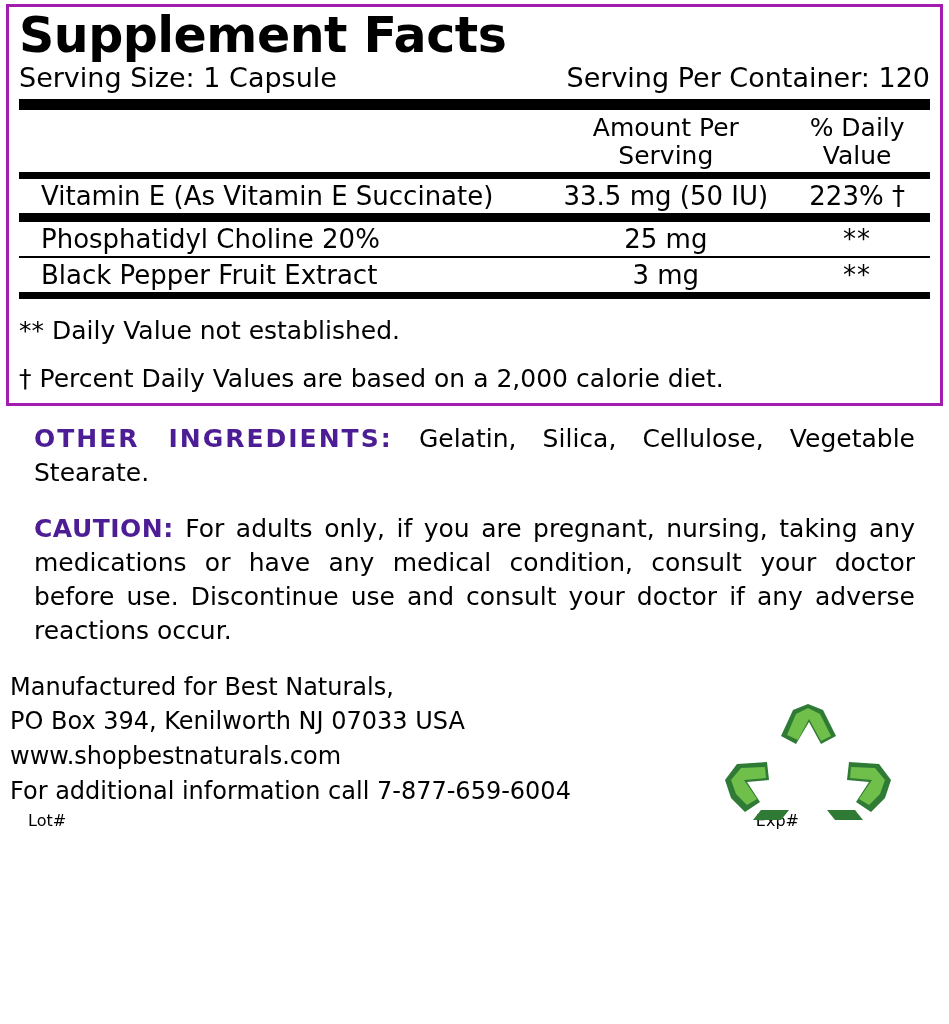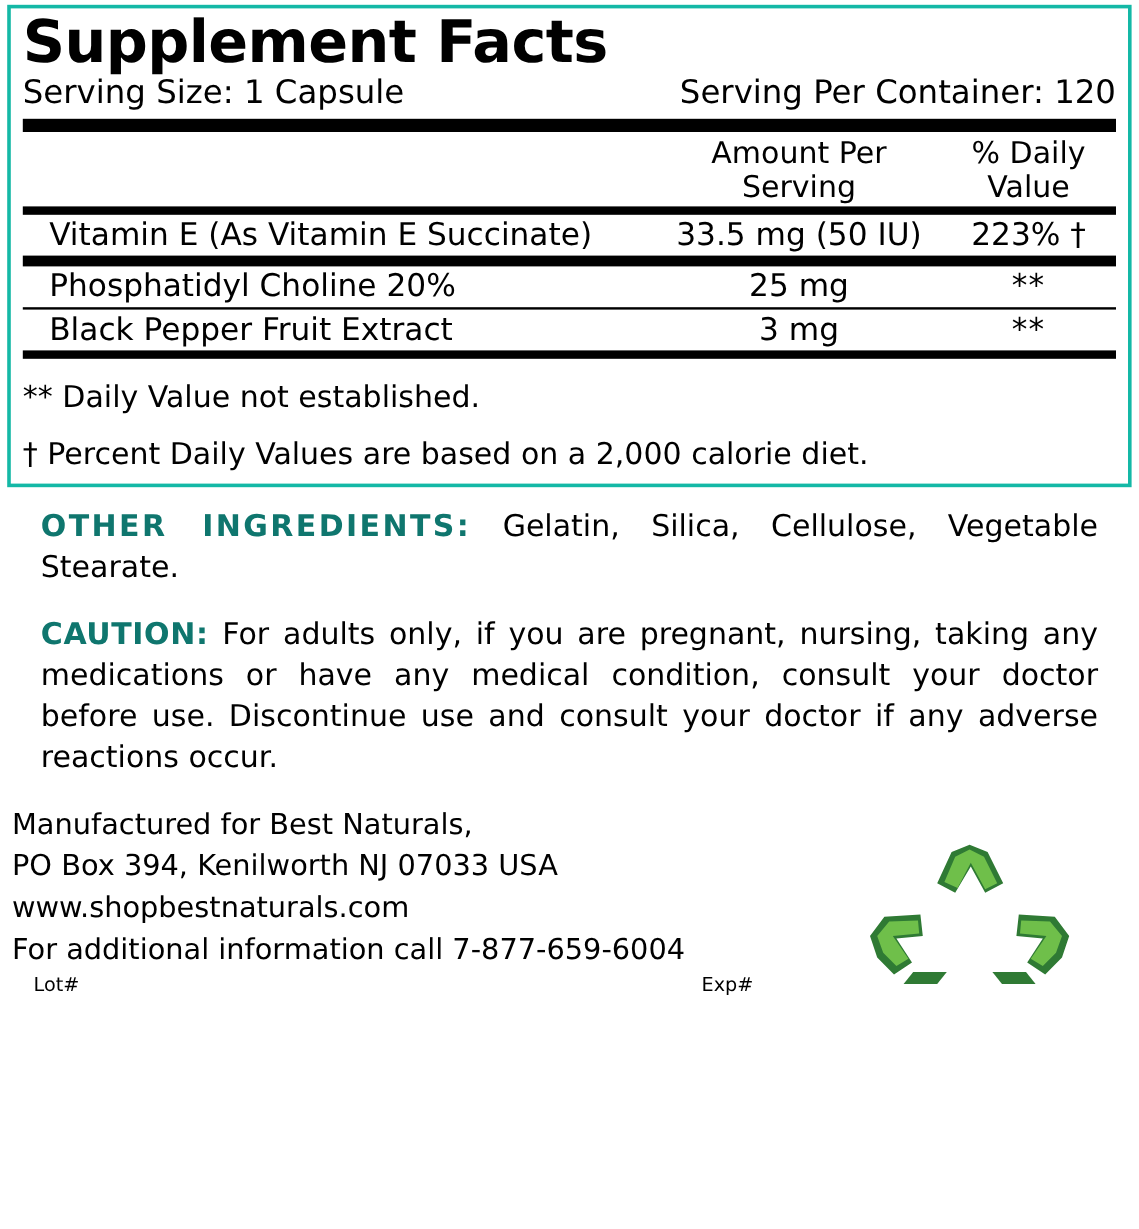--- a/index.html
+++ b/index.html
@@ -17,21 +17,21 @@
   .label {
     width: 949px;
     height: 1024px;
     position: relative;
     box-sizing: border-box;
   }
 
   
   .sf-panel {
     margin: 4px 6px 0 6px;
-    border: 3px solid #14b8a6;
+    border: 3px solid #a21caf;
     padding: 4px 10px 8px 10px;
     box-sizing: border-box;
   }
   .sf-title {
     font-size: 49px;
     font-weight: bold;
     line-height: 1.02;
     letter-spacing: -0.5px;
     margin: 0 0 2px 0;
   }
@@ -95,21 +95,21 @@
   }
 
   
   .body-sec {
     margin: 16px 34px 0 34px;
     font-size: 25px;
     line-height: 1.36;
     text-align: justify;
   }
   .head-olive {
-    color: #0f766e;
+    color: #4c1d95;
     font-weight: bold;
     letter-spacing: 0.5px;
   }
   .other-ing .head-olive { letter-spacing: 2px; }
 
   .caution-sec { margin-top: 22px; }
 
   
   .footer {
     margin-top: 22px;
@@ -123,21 +123,21 @@
     padding-right: 104px;
   }
   .lot-row {
     display: flex;
     font-size: 16px;
     padding-left: 28px;
     padding-right: 150px;
     margin-top: 2px;
   }
   .lot-row .lot { width: 50%; text-align: left; }
-  .lot-row .exp { width: 50%; text-align: center; }
+  .lot-row .exp { width: 50%; text-align: right; }
 
   .recycle {
     position: absolute;
     right: 56px;
     top: 32px;
     width: 170px;
     height: 120px;
   }
 </style>
 </head>

